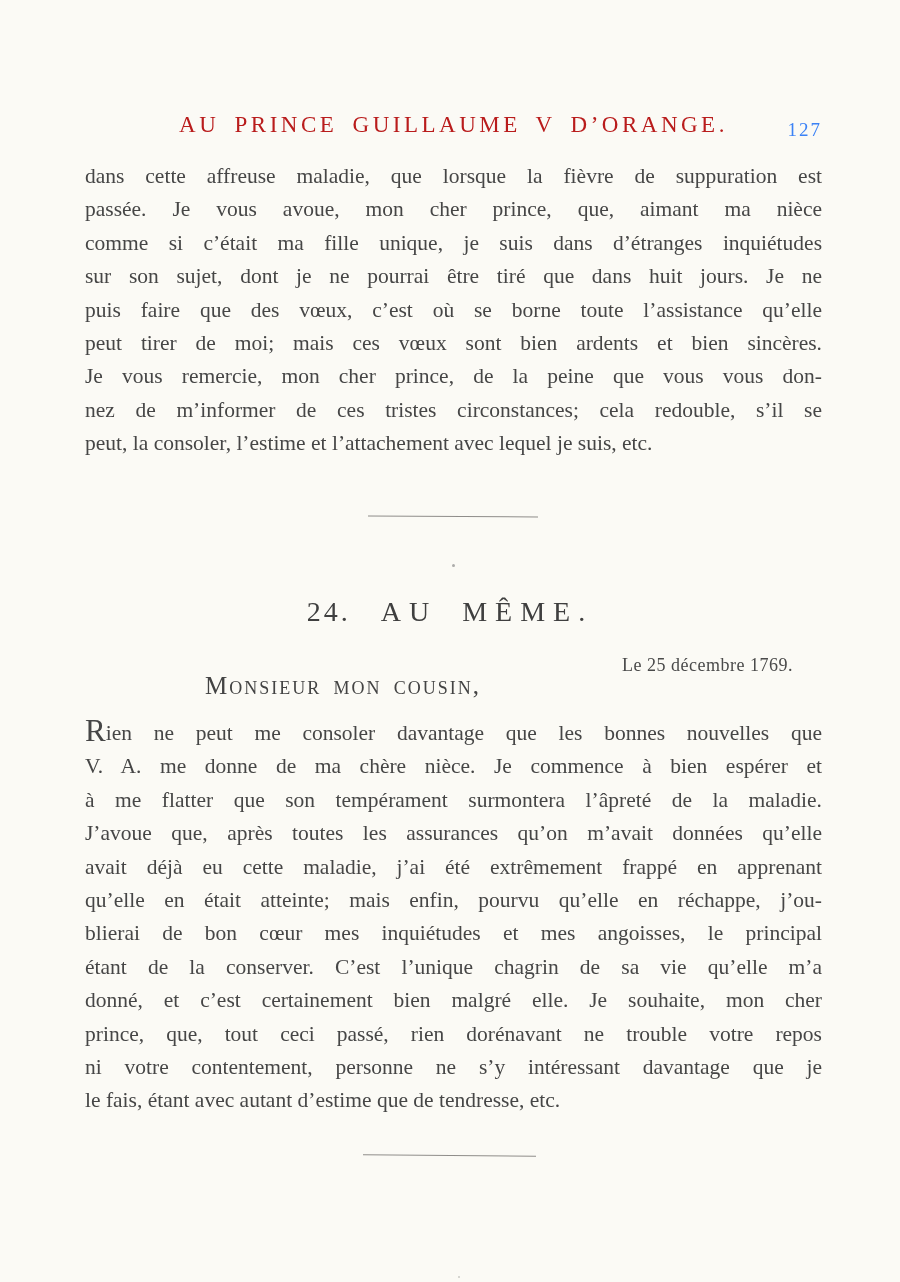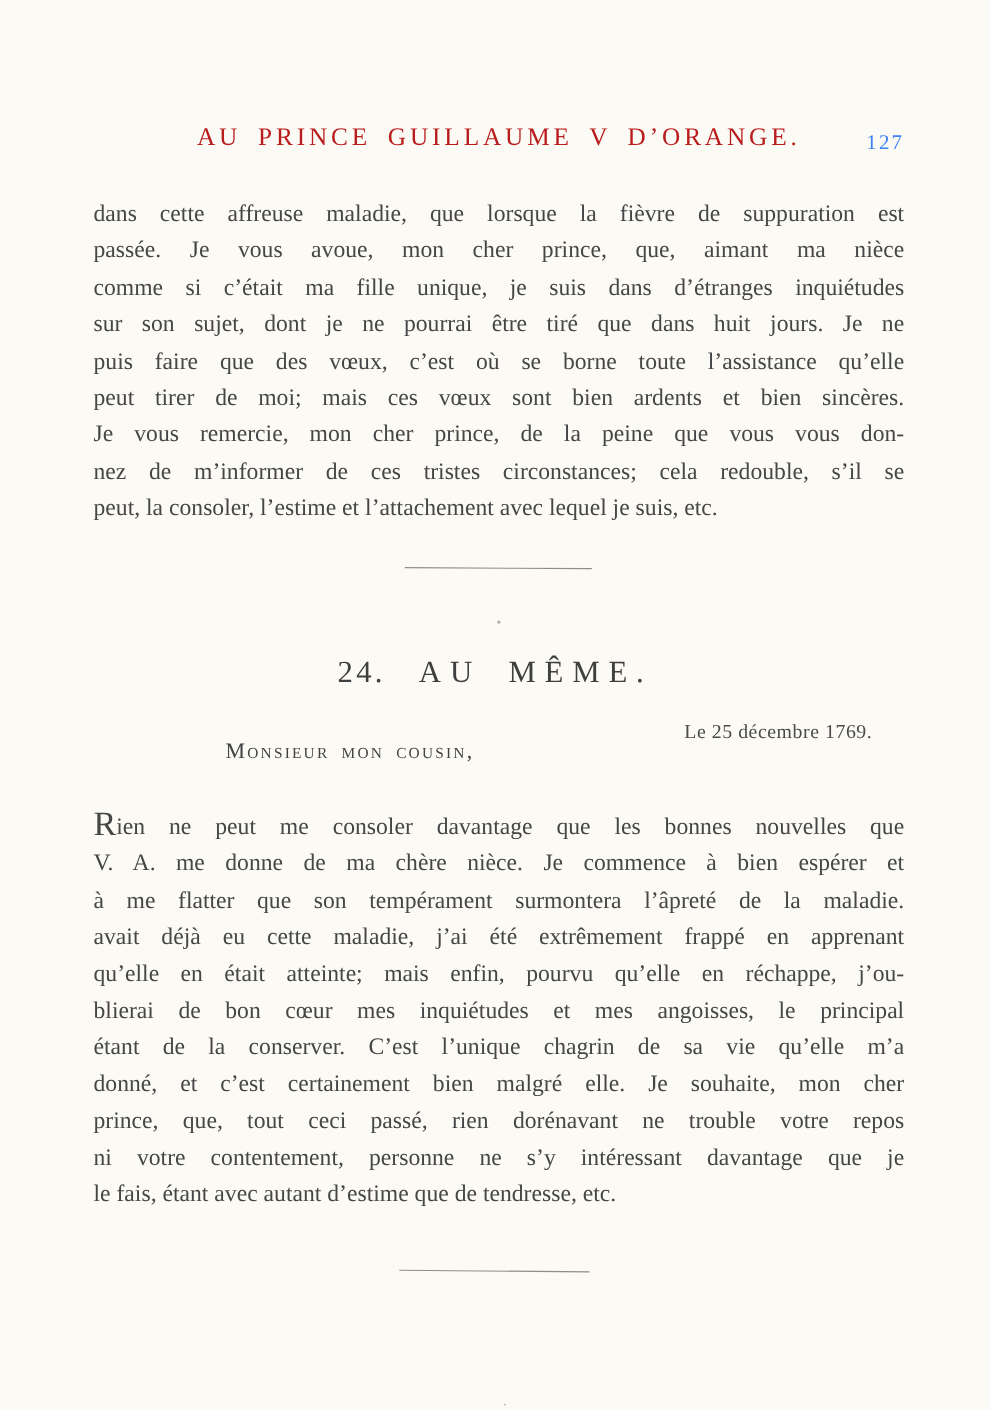--- a/index.html
+++ b/index.html
@@ -45,21 +45,20 @@
   }
 
   
   .para {
     position: absolute;
     left: 85px;
     width: 737px;
     font-size: 21.5px;
     line-height: 33.4px;
     color: #464646;
-    margin-top: 18px;
   }
   .para .line {
     text-align: justify;
     text-align-last: justify;
     white-space: nowrap;
   }
   .para .line:last-child {
     text-align-last: left;
   }
   .para-continuation { top: 160px; }
@@ -126,21 +125,21 @@
     top: 655px;
     right: 107px;
     font-size: 18px;
     letter-spacing: .5px;
     color: #4a4a4a;
   }
   .salutation {
     position: absolute;
     top: 672px;
     left: 205px;
-    font-size: 20px;
+    font-size: 25px;
     font-variant: small-caps;
     letter-spacing: 2px;
     word-spacing: 4px;
     color: #434343;
   }
 </style>
 </head>
 <body>
 
 <div class="page">
@@ -170,20 +169,21 @@
   </h2>
 
   <div class="dateline">Le 25 décembre 1769.</div>
 
   <div class="salutation">Monsieur mon cousin,</div>
 
   <section class="para para-letter24">
       <div class="line"><span class="initial">R</span>ien ne peut me consoler davantage que les bonnes nouvelles que</div>
       <div class="line">V. A. me donne de ma chère nièce.  Je commence à bien espérer et</div>
       <div class="line">à me flatter que son tempérament surmontera l’âpreté de la maladie.</div>
+      <div class="line">J’avoue que, après toutes les assurances qu’on m’avait données qu’elle</div>
       <div class="line">avait déjà eu cette maladie, j’ai été extrêmement frappé en apprenant</div>
       <div class="line">qu’elle en était atteinte; mais enfin, pourvu qu’elle en réchappe, j’ou-</div>
       <div class="line">blierai de bon cœur mes inquiétudes et mes angoisses, le principal</div>
       <div class="line">étant de la conserver.  C’est l’unique chagrin de sa vie qu’elle m’a</div>
       <div class="line">donné, et c’est certainement bien malgré elle.  Je souhaite, mon cher</div>
       <div class="line">prince, que, tout ceci passé, rien dorénavant ne trouble votre repos</div>
       <div class="line">ni votre contentement, personne ne s’y intéressant davantage que je</div>
       <div class="line">le fais, étant avec autant d’estime que de tendresse, etc.</div>
     </section>
 

